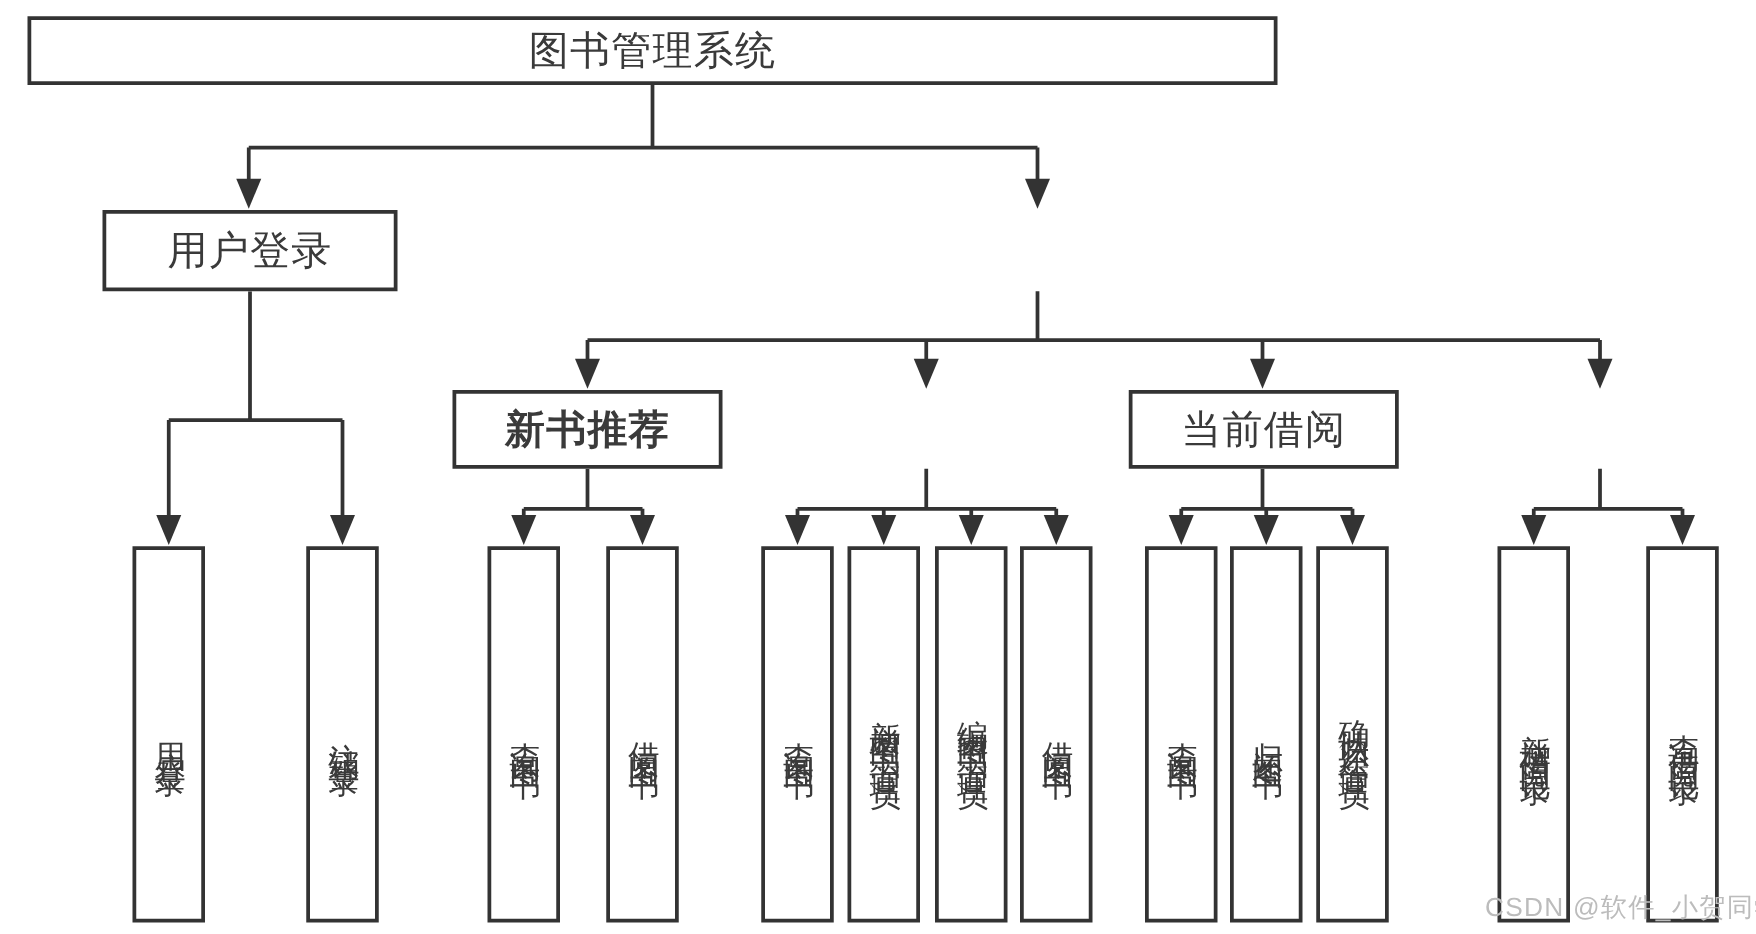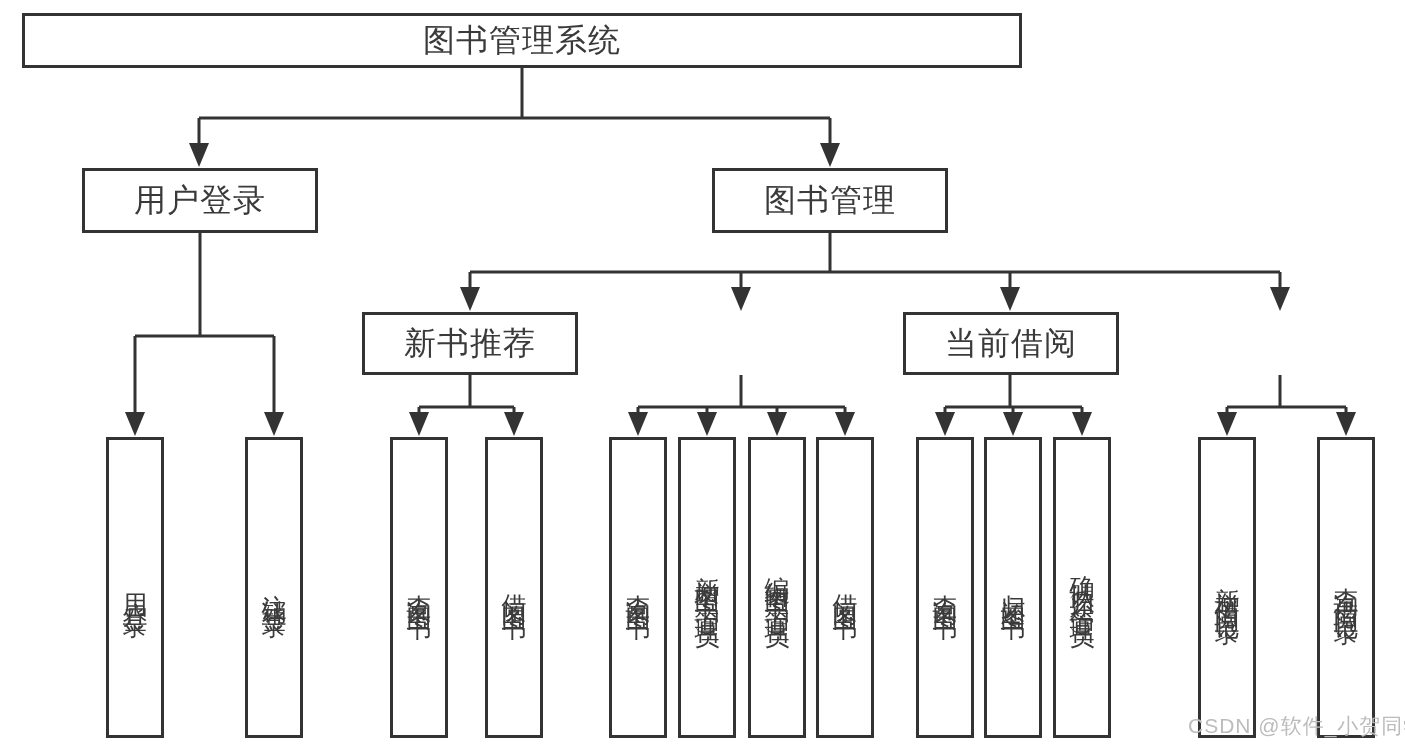--- a/index.html
+++ b/index.html
@@ -39,21 +39,21 @@
     letter-spacing:7px;
     line-height:1;
     white-space:nowrap;
   }
   
   .n-root {left:22px;  top:13px;  width:1000px; height:55px;}
   
   .n-l1a  {left:82px;  top:168px; width:236px;  height:65px;}
   .n-l1b  {left:712px; top:168px; width:236px;  height:65px;}
   
-  .n-l2a  {left:362px; top:312px; width:216px;  height:63px;}
+  .n-l2a  {left:362px; top:312px; width:216px;  height:63px;font-weight:bold;}
   .n-l2b  {left:633px; top:312px; width:216px;  height:63px;}
   .n-l2c  {left:903px; top:312px; width:216px;  height:63px;}
   .n-l2d  {left:1173px;top:312px; width:216px;  height:63px;}
   
   .lf1 {left:106px;}  .lf2 {left:245px;}
   .lf3 {left:390px;}  .lf4 {left:485px;}
   .lf5 {left:609px;}  .lf6 {left:678px;}
   .lf7 {left:748px;}  .lf8 {left:816px;}
   .lf9 {left:916px;}  .lf10{left:984px;}
   .lf11{left:1053px;}
@@ -117,23 +117,20 @@
     </g>
   </svg>
 
   <div class="node n-root">
     <span>图书管理系统</span>
   </div>
 
   <div class="node n-l1a">
     <span>用户登录</span>
   </div>
-  <div class="node n-l1b">
-    <span>图书管理</span>
-  </div>
 
   <div class="node n-l2a">
     <span>新书推荐</span>
   </div>
   <div class="node n-l2c">
     <span>当前借阅</span>
   </div>
 
   <div class="leaf lf1">
     <span>用户登录</span>

